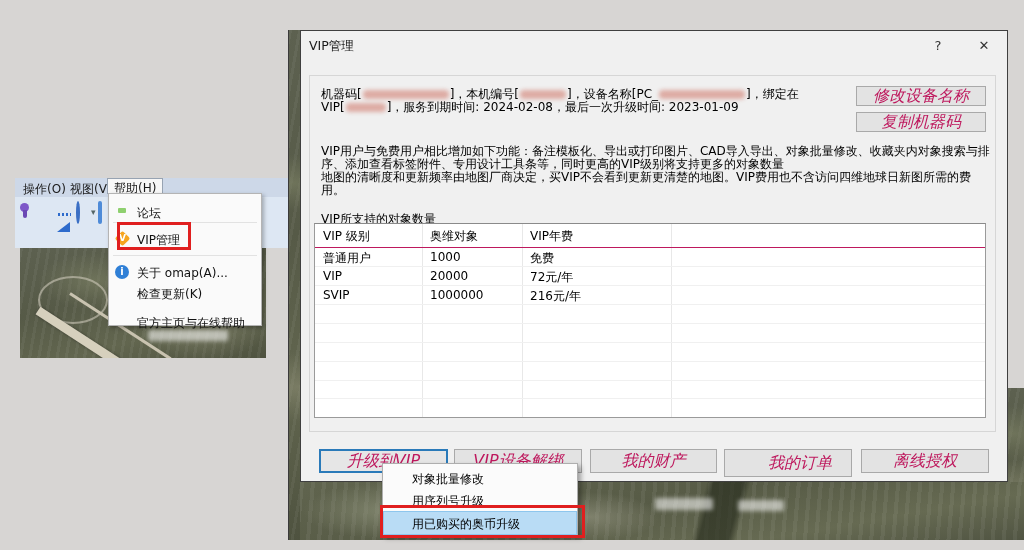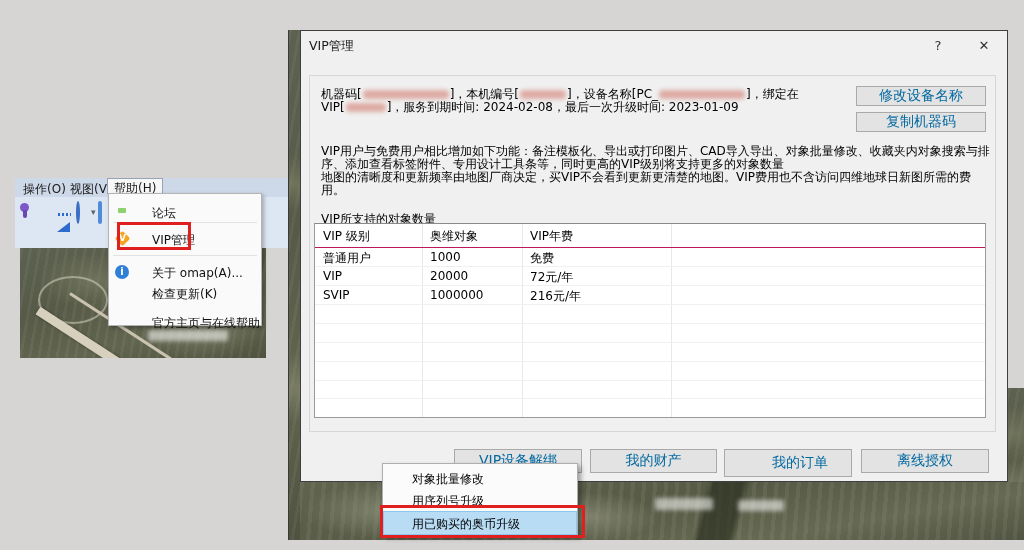--- a/index.html
+++ b/index.html
@@ -18,21 +18,21 @@
   #menubar{left:0;top:0;width:273px;height:19px;background:#cdd8e8;}
   .menu-item{position:absolute;top:2px;height:16px;padding:1px 6px;font-size:12px;color:#1a1a1a;}
   .menu-item.pressed{background:#f7f7f7;border:1px solid #97a3b2;}
   #toolbar{left:0;top:19px;width:273px;height:51px;background:#dde7f3;}
   .tb-ic{position:absolute;top:6px;}
 
   
   #help-menu{left:108px;top:193px;width:154px;height:133px;background:#fafafa;border:1px solid #b4b4b4;
              box-shadow:2px 2px 4px rgba(0,0,0,.28);z-index:20;}
   .hm-item{position:absolute;left:1px;width:150px;height:20px;}
-  .hm-label{position:absolute;left:27px;top:3px;font-size:12px;color:#111;white-space:nowrap;margin-left:15px;}
+  .hm-label{position:absolute;left:27px;top:3px;font-size:12px;color:#111;white-space:nowrap;}
   .hm-sep{position:absolute;left:4px;width:144px;height:1px;background:#e2e2e2;}
   .hm-ic{position:absolute;left:5px;top:3px;width:14px;height:14px;}
   .ic-forum{background:#5db33e;border-radius:3px;position:relative;}
   .ic-forum::after{content:"";position:absolute;left:3px;top:3px;width:8px;height:5px;background:#8fd06f;border-radius:1px;}
   .ic-vip{background:#f6a51f;transform:rotate(45deg);width:11px!important;height:11px!important;left:7px!important;top:4px!important;border-radius:2px;}
   .ic-vip span{display:block;transform:rotate(-45deg);color:#fff;font-size:9px;font-weight:bold;text-align:center;line-height:11px;}
   .ic-info{background:#2f7fd6;border-radius:50%;color:#fff;font-size:10px;font-weight:bold;text-align:center;line-height:14px;}
 
   
   .map{background:
@@ -57,22 +57,22 @@
 
   
   #dialog{left:300px;top:30px;width:708px;height:452px;background:#f0f0f0;border:1px solid #3f3f3f;z-index:10;}
   #dlg-title{left:8px;top:8px;font-size:12.5px;color:#1a1a1a;}
   .dlg-ctl{position:absolute;top:5px;width:22px;height:20px;text-align:center;font-size:13px;color:#333;line-height:20px;}
   #groupbox{left:8px;top:44px;width:687px;height:357px;border:1px solid #d6d6d6;background:#f0f0f0;}
   .info-line{position:absolute;left:20px;font-size:12px;color:#000;white-space:nowrap;}
   .smudge{display:inline-block;height:9px;border-radius:4px;background:#ddaba3;filter:blur(2px);vertical-align:middle;margin:0 1px;}
   .s1{width:86px;} .s2{width:46px;} .s3{width:86px;} .s4{width:40px;}
   .desc-line{position:absolute;left:20px;font-size:12px;color:#000;white-space:nowrap;}
-  .btn{position:absolute;background:#e3e3e3;border:1px solid #a9a9a9;font-size:14px;color:#0369a1;
-       display:flex;align-items:center;justify-content:center;white-space:nowrap;}
+  .btn{position:absolute;background:#e3e3e3;border:1px solid #a9a9a9;font-size:16px;color:#be185d;
+       display:flex;align-items:center;justify-content:center;white-space:nowrap;font-style:italic;}
   .btn.focused{border:2px solid var(--focus-blue);background:#e6e6e6;}
 
   
   #vip-table{left:13px;top:192px;width:672px;height:195px;background:#fff;border:1px solid #9a9a9a;border-top-color:#8a8a8a;}
   .vline{position:absolute;top:0;width:1px;height:193px;background:#e8e8e8;}
   .trow{position:absolute;left:0;width:670px;border-bottom:1px solid #f0f0f0;}
   .thead{height:24px;border-bottom:1px solid #be185d;}
   .tcell{position:absolute;top:4px;font-size:12px;color:#000;white-space:nowrap;}
 
   
@@ -182,20 +182,21 @@
       <span class="tcell" style="left:215px;top:2px;text-align:center;">216元/年</span>
     </div>
     <div class="trow" style="top:81px;height:19px;"></div>
     <div class="trow" style="top:100px;height:19px;"></div>
     <div class="trow" style="top:119px;height:19px;"></div>
     <div class="trow" style="top:138px;height:19px;"></div>
     <div class="trow" style="top:157px;height:18px;"></div>
     <div class="trow" style="top:175px;height:17px;border-bottom:none;"></div>
   </div>
 
+  <div class="btn focused" style="left:18px;top:418px;width:129px;height:24px;">升级到VIP</div>
   <div class="btn" style="left:153px;top:418px;width:128px;height:24px;">VIP设备解绑</div>
   <div class="btn" style="left:289px;top:418px;width:127px;height:24px;">我的财产</div>
   <div class="btn" style="left:423px;top:418px;width:128px;height:28px;padding-left:24px;">我的订单</div>
   <div class="btn" style="left:560px;top:418px;width:128px;height:24px;">离线授权</div>
 </div>
 
 <div class="abs" id="help-menu">
   <div class="hm-item" style="top:8px;">
     <span class="hm-ic ic-forum"></span>
     <span class="hm-label">论坛</span>

